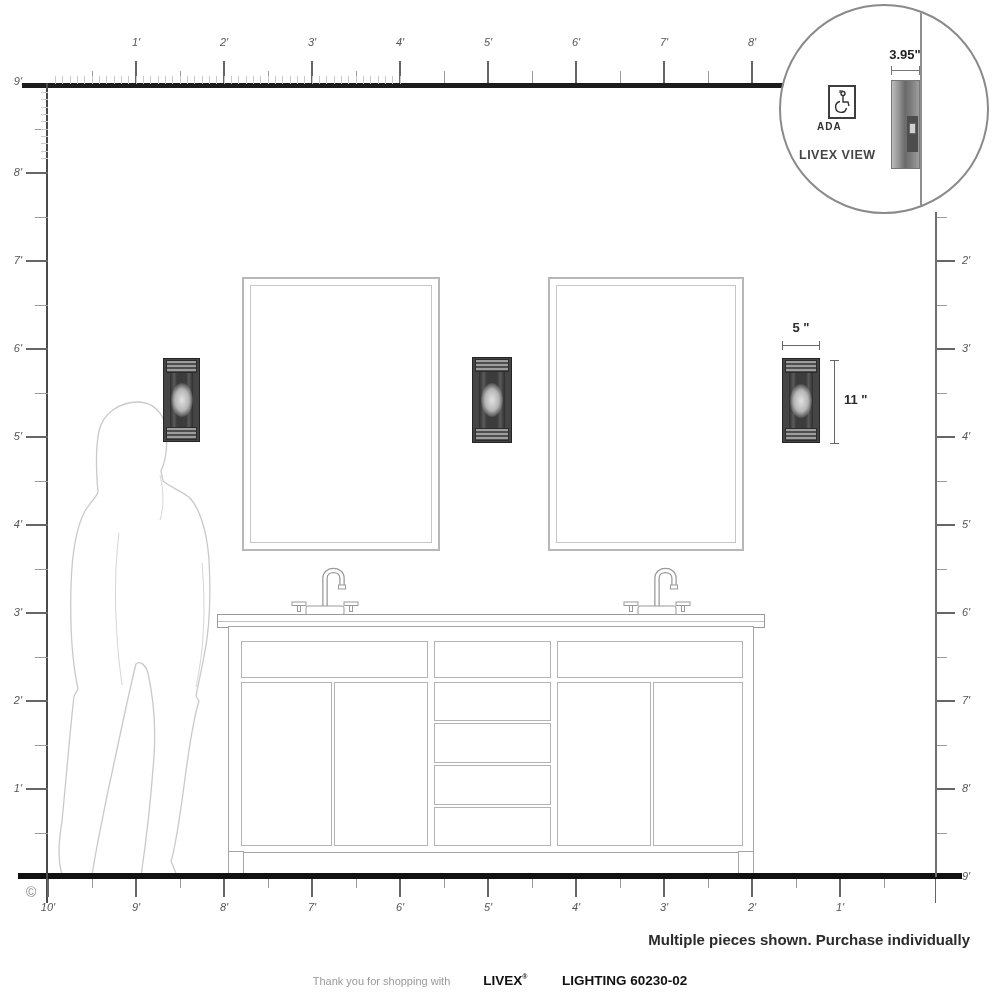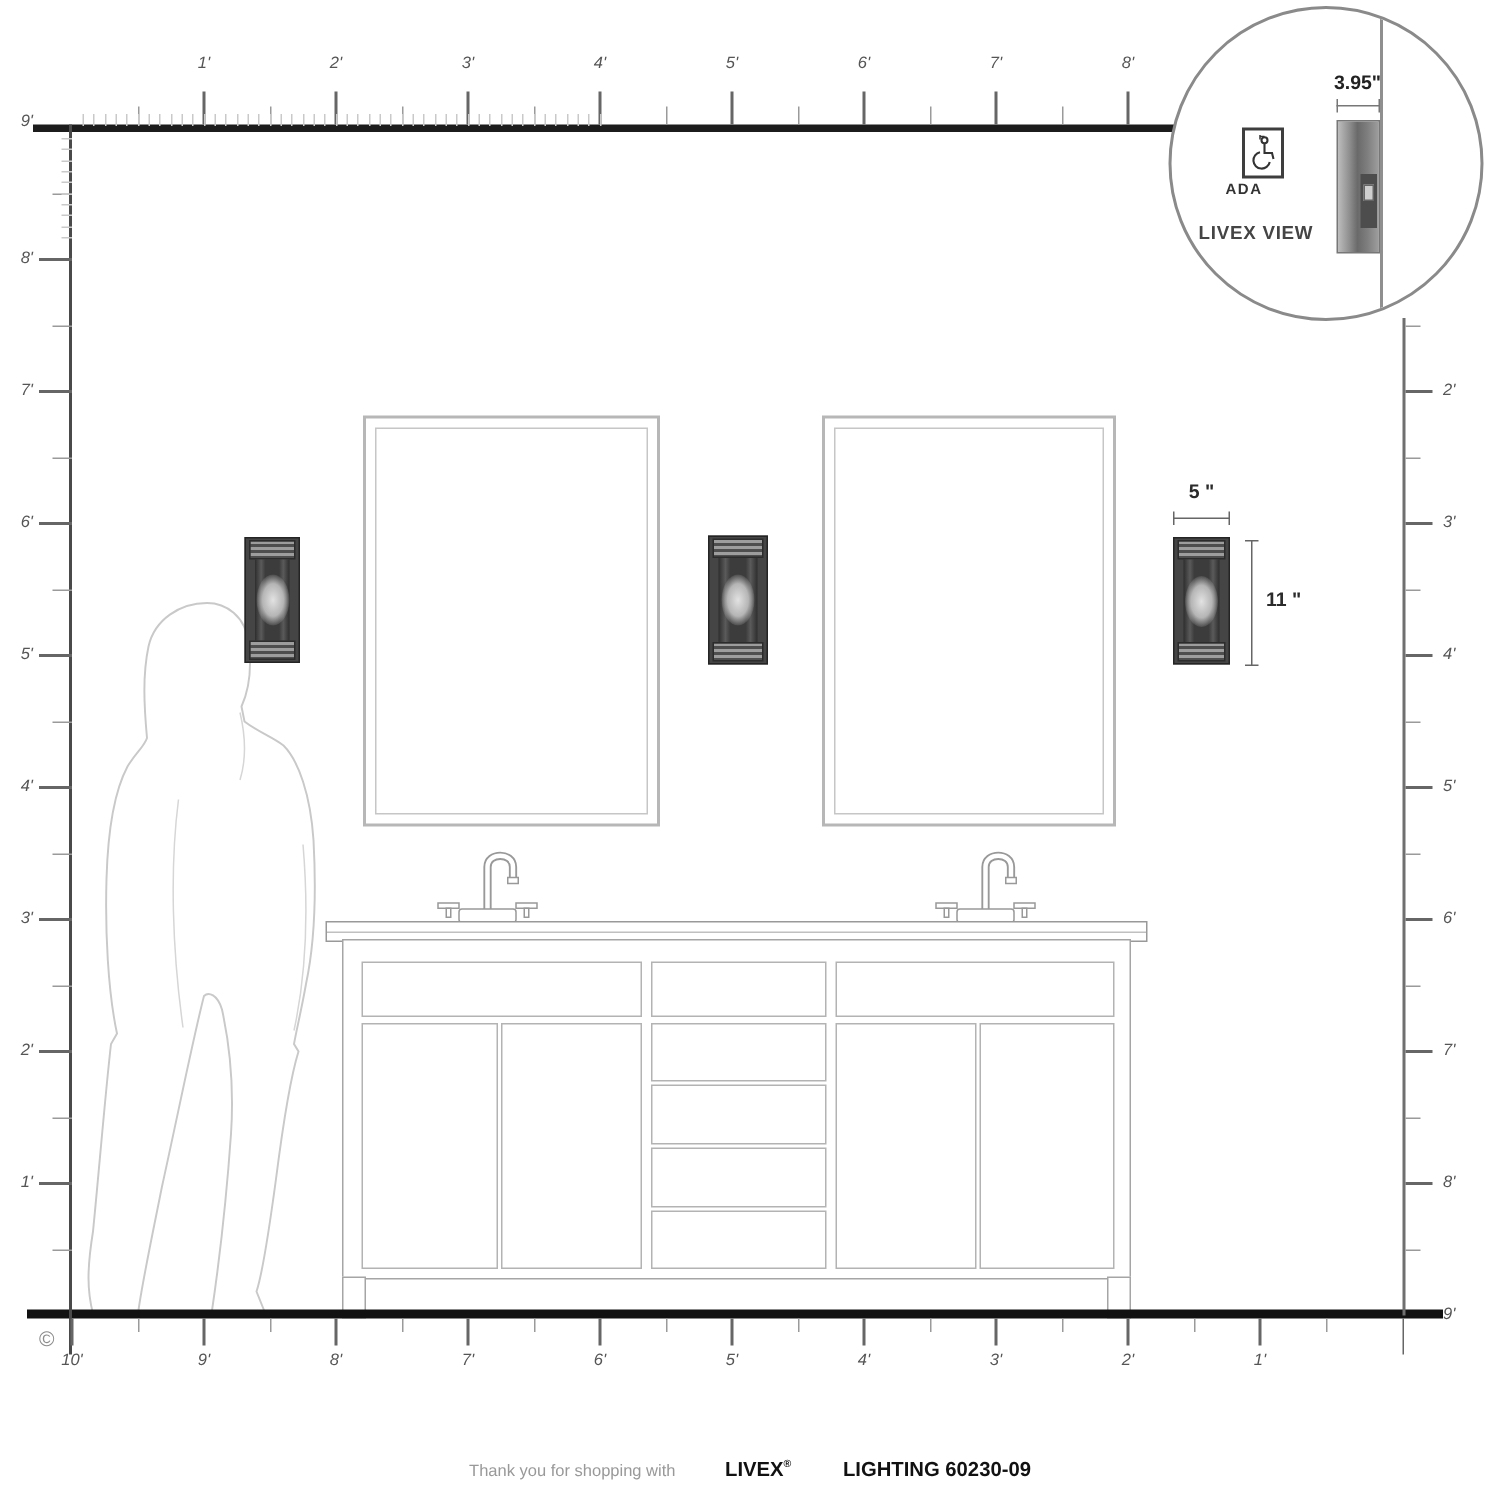--- a/index.html
+++ b/index.html
@@ -331,18 +331,19 @@
         <path d="M11,6 V12 H16 L17,16" fill="none" stroke="#333" stroke-width="1.4"></path>
         <path d="M14.5,18 A5.5,5.5 0 1 1 8,11.5" fill="none" stroke="#333" stroke-width="1.4"></path>
         <path d="M11,1 L8,1 M8,0 L8,3" stroke="#333" stroke-width="1"></path>
       </svg>
     </div>
     <div class="ada-text">ADA</div>
     <div class="sideview-text">LIVEX VIEW</div>
   </div>
 
   <div id="copyright">©</div>
+  <div id="footnote">Multiple pieces shown. Purchase individually</div>
   <div id="tagline">
     <span class="lite">Thank you for shopping with </span>
     <span class="brand">LIVEX</span><span class="reg">®</span>
-    <span class="brand"> LIGHTING 60230-09</span>
+    <span class="brand"> LIGHTING 60230-02</span>
   </div>
 </div>
 
 </body></html>

